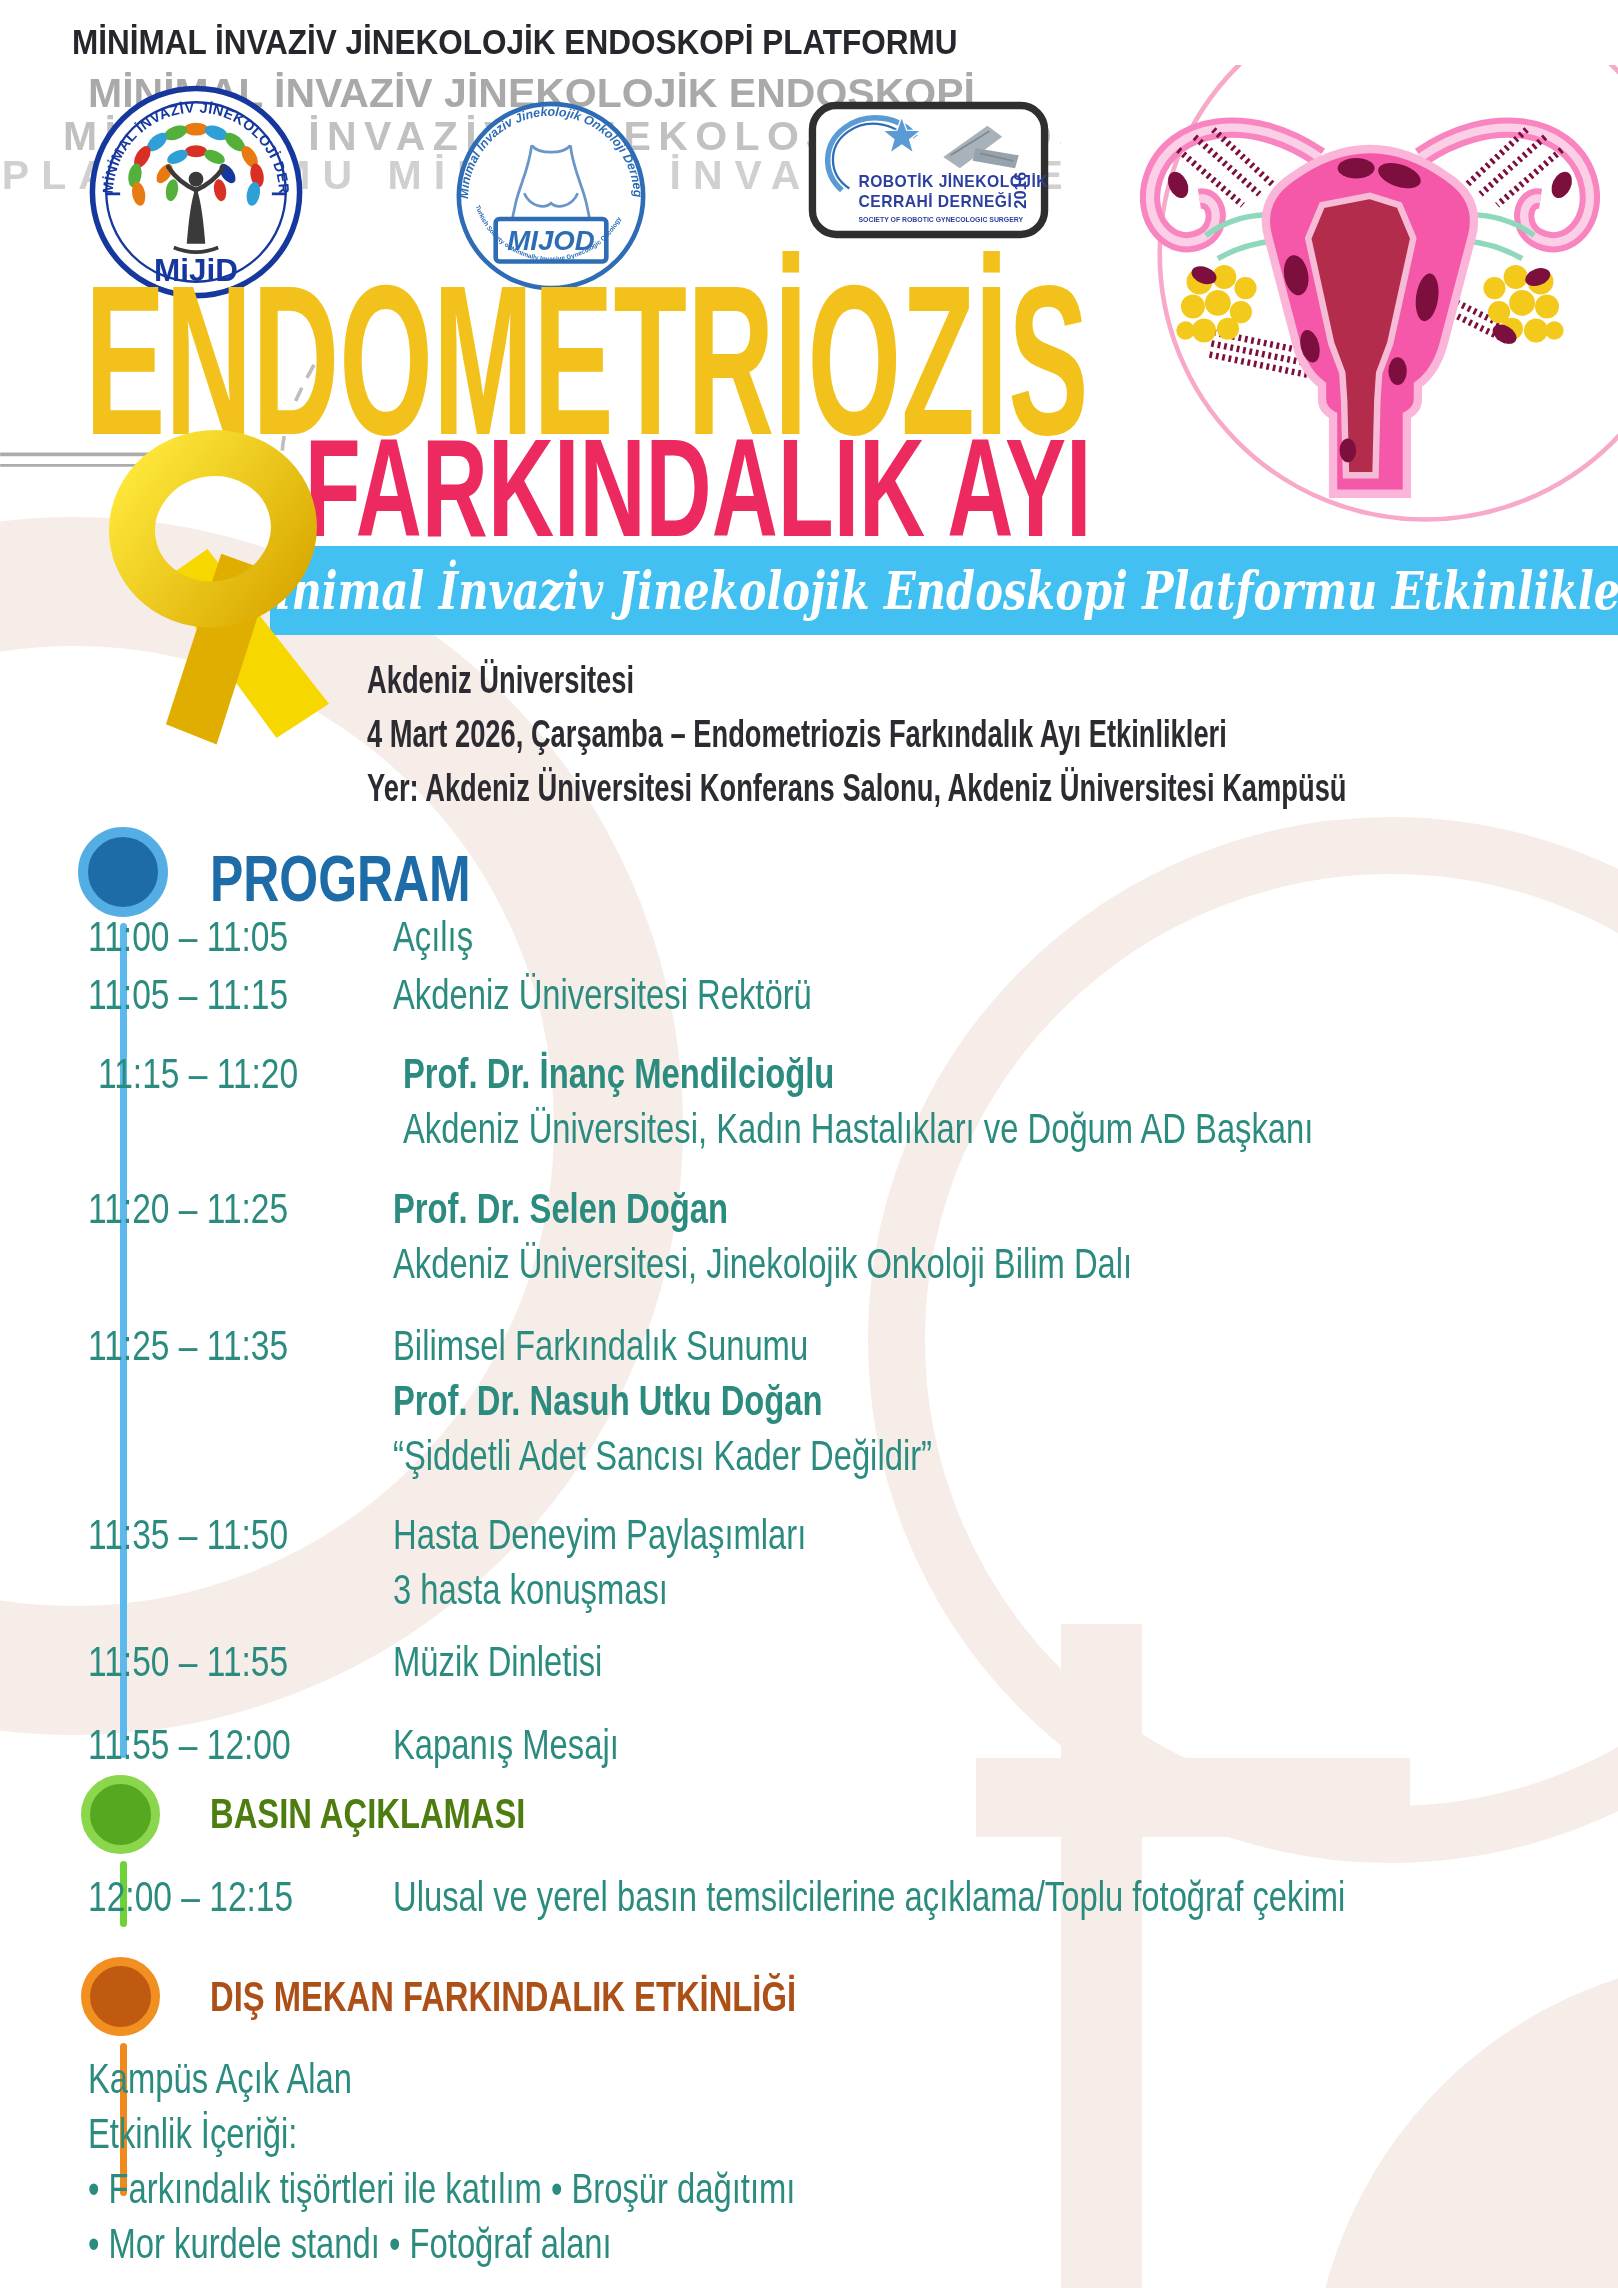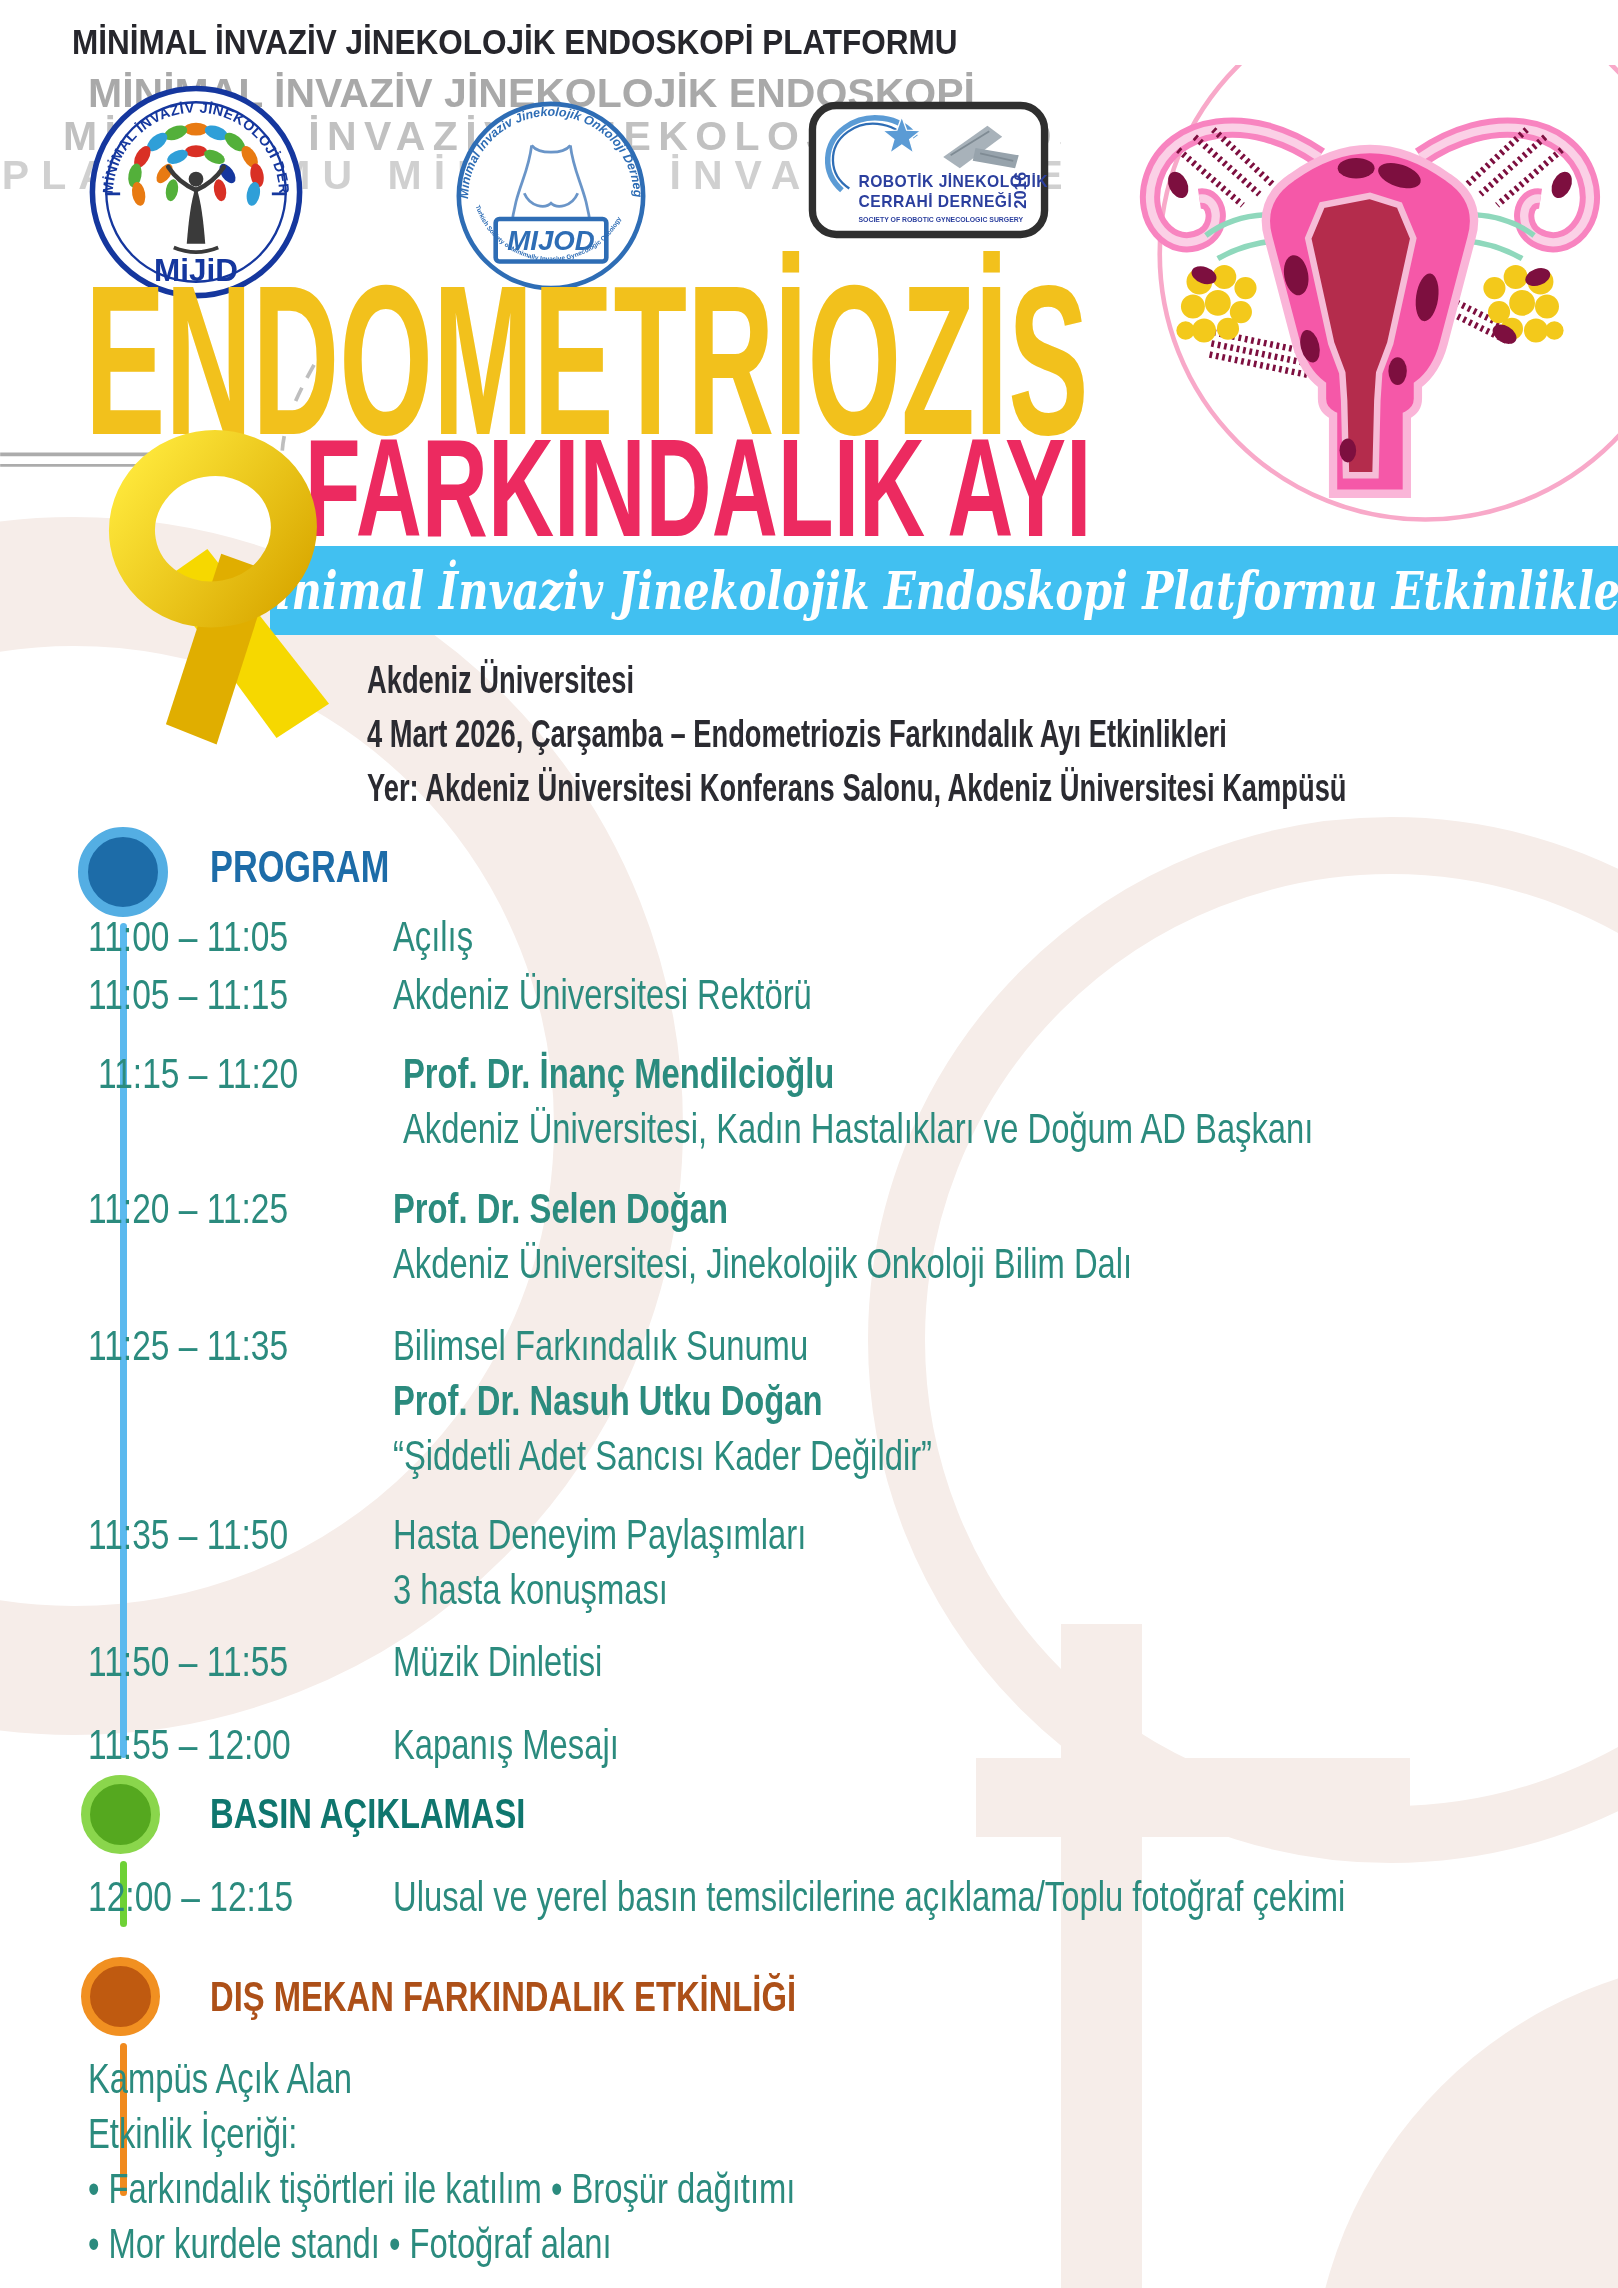--- a/index.html
+++ b/index.html
@@ -33,22 +33,22 @@
   
   .bullet{position:absolute;border-radius:50%;z-index:3;}
   .b-blue{left:78px;top:827px;width:70px;height:70px;background:#1d6ca8;border:10px solid #54aee3;}
   .b-green{left:81px;top:1775px;width:61px;height:61px;background:#55a81f;border:9.2px solid #8ad64c;}
   .b-orange{left:81px;top:1957px;width:61px;height:61px;background:#bf5a10;border:9.2px solid #f19021;}
   .tl{position:absolute;width:6.5px;border-radius:3.7px;z-index:2;}
   .tl-blue{left:120px;top:923px;height:835px;background:#5bb9ee;}
   .tl-green{left:120px;top:1861px;height:66px;background:#6ed136;}
   .tl-orange{left:120px;top:2043px;height:153px;background:#f08a1e;}
   .sec-h{position:absolute;left:210px;font-weight:bold;white-space:nowrap;z-index:3;}
-  .sec-h-blue{top:842px;font-size:44px;color:#1d6ca8;}
-  .sec-h-green{top:1790px;font-size:42px;color:#0f766e;}
+  .sec-h-blue{top:842px;font-size:64px;color:#1d6ca8;}
+  .sec-h-green{top:1790px;font-size:42px;color:#4d7c0f;}
   .sec-h-orange{top:1973px;font-size:42px;color:#ad5018;}
   
   .row{position:absolute;left:88px;display:flex;align-items:flex-start;z-index:3;}
   .time{flex:0 0 305px;width:305px;font-size:43px;color:#2b8b7e;line-height:55px;}
   .desc{font-size:42px;color:#2b8b7e;}
   .line{line-height:55px;white-space:nowrap;}
   .bold{font-weight:bold;}
   
   svg{overflow:visible;}
   .logo{position:absolute;z-index:2;}

